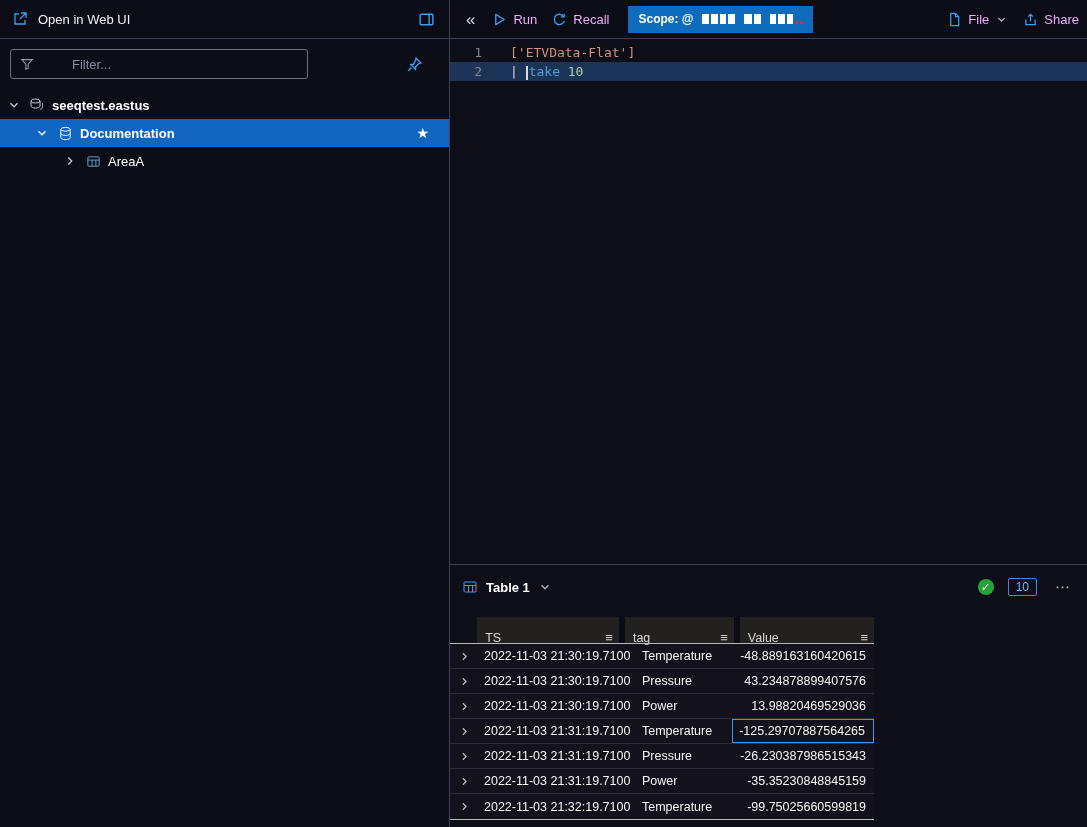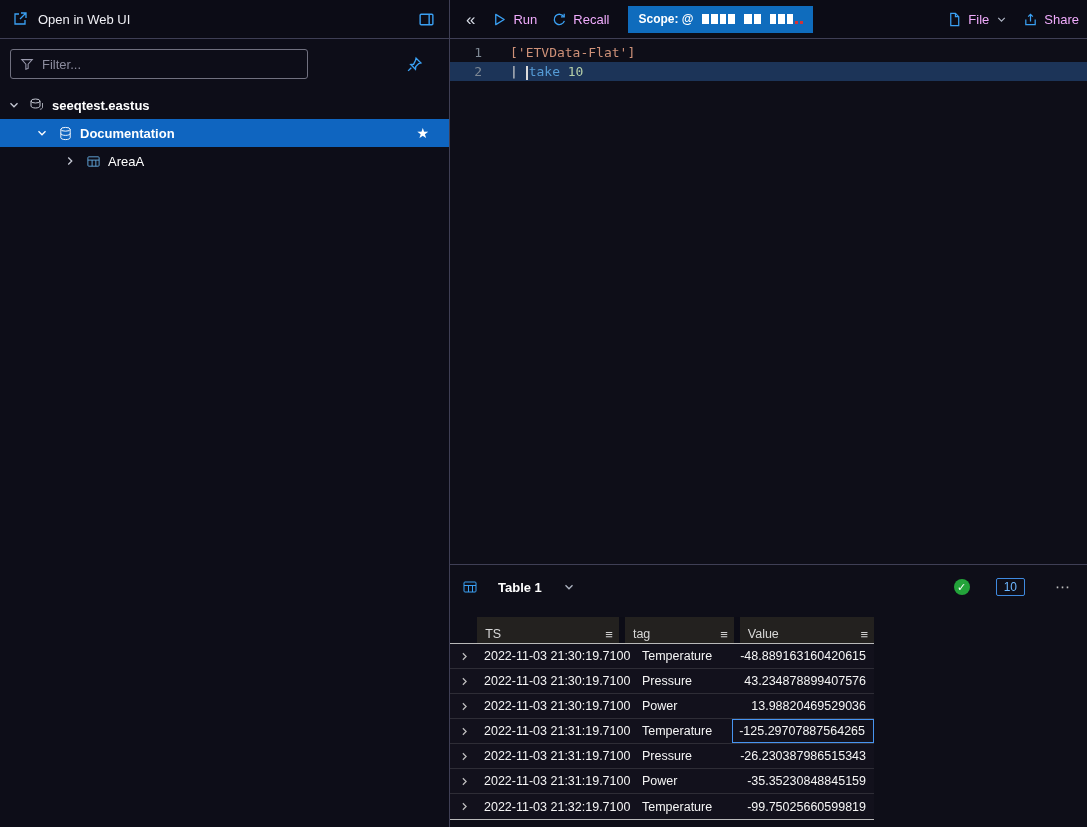--- a/index.html
+++ b/index.html
@@ -36,21 +36,21 @@
   .chev-sm { color:#aeb4c2; }
 
   
   .body { display:flex; height:788px; }
   .sidebar { width:450px; min-width:450px; border-right:1px solid #3f3f55; background:#0d0d18; }
   .filter-row { display:flex; align-items:center; padding:10px 10px 8px 10px; }
   .filter-box {
     display:flex; align-items:center; gap:8px; border:1px solid #70707f; border-radius:3px;
     height:30px; padding:0 9px; width:298px; background:transparent;
   }
-  .filter-box input { background:transparent; border:none; outline:none; color:#ddd; font-size:13px; width:100%; }
+  .filter-box input { background:transparent; border:none; outline:none; color:#ddd; font-size:13px; width:100%;margin-left:30px; }
   .filter-box input::placeholder { color:#8b8b9d; }
   .pin-btn { margin-left:auto; margin-right:16px; }
 
   .tree { font-size:13px; margin-top:4px; }
   .tree-row { height:28px; display:flex; align-items:center; gap:7px; color:#fff; cursor:default; }
   .tree-row.selected { background:#0f65c0; }
   .tw { width:16px; display:flex; justify-content:center; flex:none; color:#c6c9d4; }
   .ind0 { margin-left:6px; } .ind1 { margin-left:34px; } .ind2 { margin-left:62px; }
   .lbl-bold { font-weight:700; }
   .lbl-semibold { font-weight:600; }
@@ -62,35 +62,35 @@
   .code-line { display:flex; height:19px; line-height:19px; }
   .code-line.current { background:#1c3458; }
   .gutter { width:46px; min-width:46px; text-align:right; padding-right:14px; color:#7e8894; }
   .code { padding-left:14px; white-space:pre; }
   .tok-string { color:#ce9178; } .tok-keyword { color:#569cd6; }
   .tok-number { color:#b5cea8; } .tok-plain { color:#d4d4d4; }
   .caret { display:inline-block; width:2px; height:14px; background:#dcdcdc; vertical-align:middle; margin-right:1px; }
 
   
   .results { border-top:1px solid #3f3f55; flex:1; display:flex; flex-direction:column; }
-  .results-header { height:44px; display:flex; align-items:center; padding:0 14px 0 12px; gap:20px; }
+  .results-header { height:44px; display:flex; align-items:center; padding:0 14px 0 12px; gap:8px; }
   .results-title { font-size:13px; color:#fff; font-weight:600; }
   .r-spacer { flex:1; }
   .check-circle {
     width:16px; height:16px; border-radius:50%; background:#23a33a; color:#fff;
     font-size:11px; display:flex; align-items:center; justify-content:center; margin-right:6px;
   }
   .count-badge { border:1px solid #3f8ae0; color:#6cb6ff; font-size:12px; padding:1px 7px; border-radius:2px; margin-right:8px; }
   .more { color:#bfbfbf; font-size:15px; letter-spacing:1px; padding:0 2px; }
 
   .grid { margin-top:8px; width:424px; }
   .grid-header { display:flex; height:26px; }
   .gh-cell {
-    background:#23211f; color:#d8d8d8; font-size:12.5px; display:flex; align-items:center;
-    justify-content:space-between; padding:8px 6px 0 8px;
+    background:#23211f; color:#d8d8d8; font-size:12.5px; display:flex; 
+    justify-content:space-between; padding:14px 6px 0 8px;
   }
   .gh-expander { width:28px; background:transparent; }
   .gh-ts { width:156px; border-right:6px solid #0c0c16; }
   .gh-tag { width:121px; border-right:6px solid #0c0c16; }
   .gh-value { width:142px; }
   .hamb { color:#cfcfcf; font-size:13px; line-height:1; }
   .grid-body { border-top:1px solid #b9b9b9; border-bottom:1px solid #b9b9b9; }
   .grid-row { display:flex; height:25px; align-items:stretch; border-bottom:1px solid #2e2d36; background:#12111c; font-size:12.5px; color:#f5f5f5; }
   .grid-row:last-child { border-bottom:none; }
   .c-exp { width:28px; display:flex; align-items:center; justify-content:center; color:#c0c0c0; }

